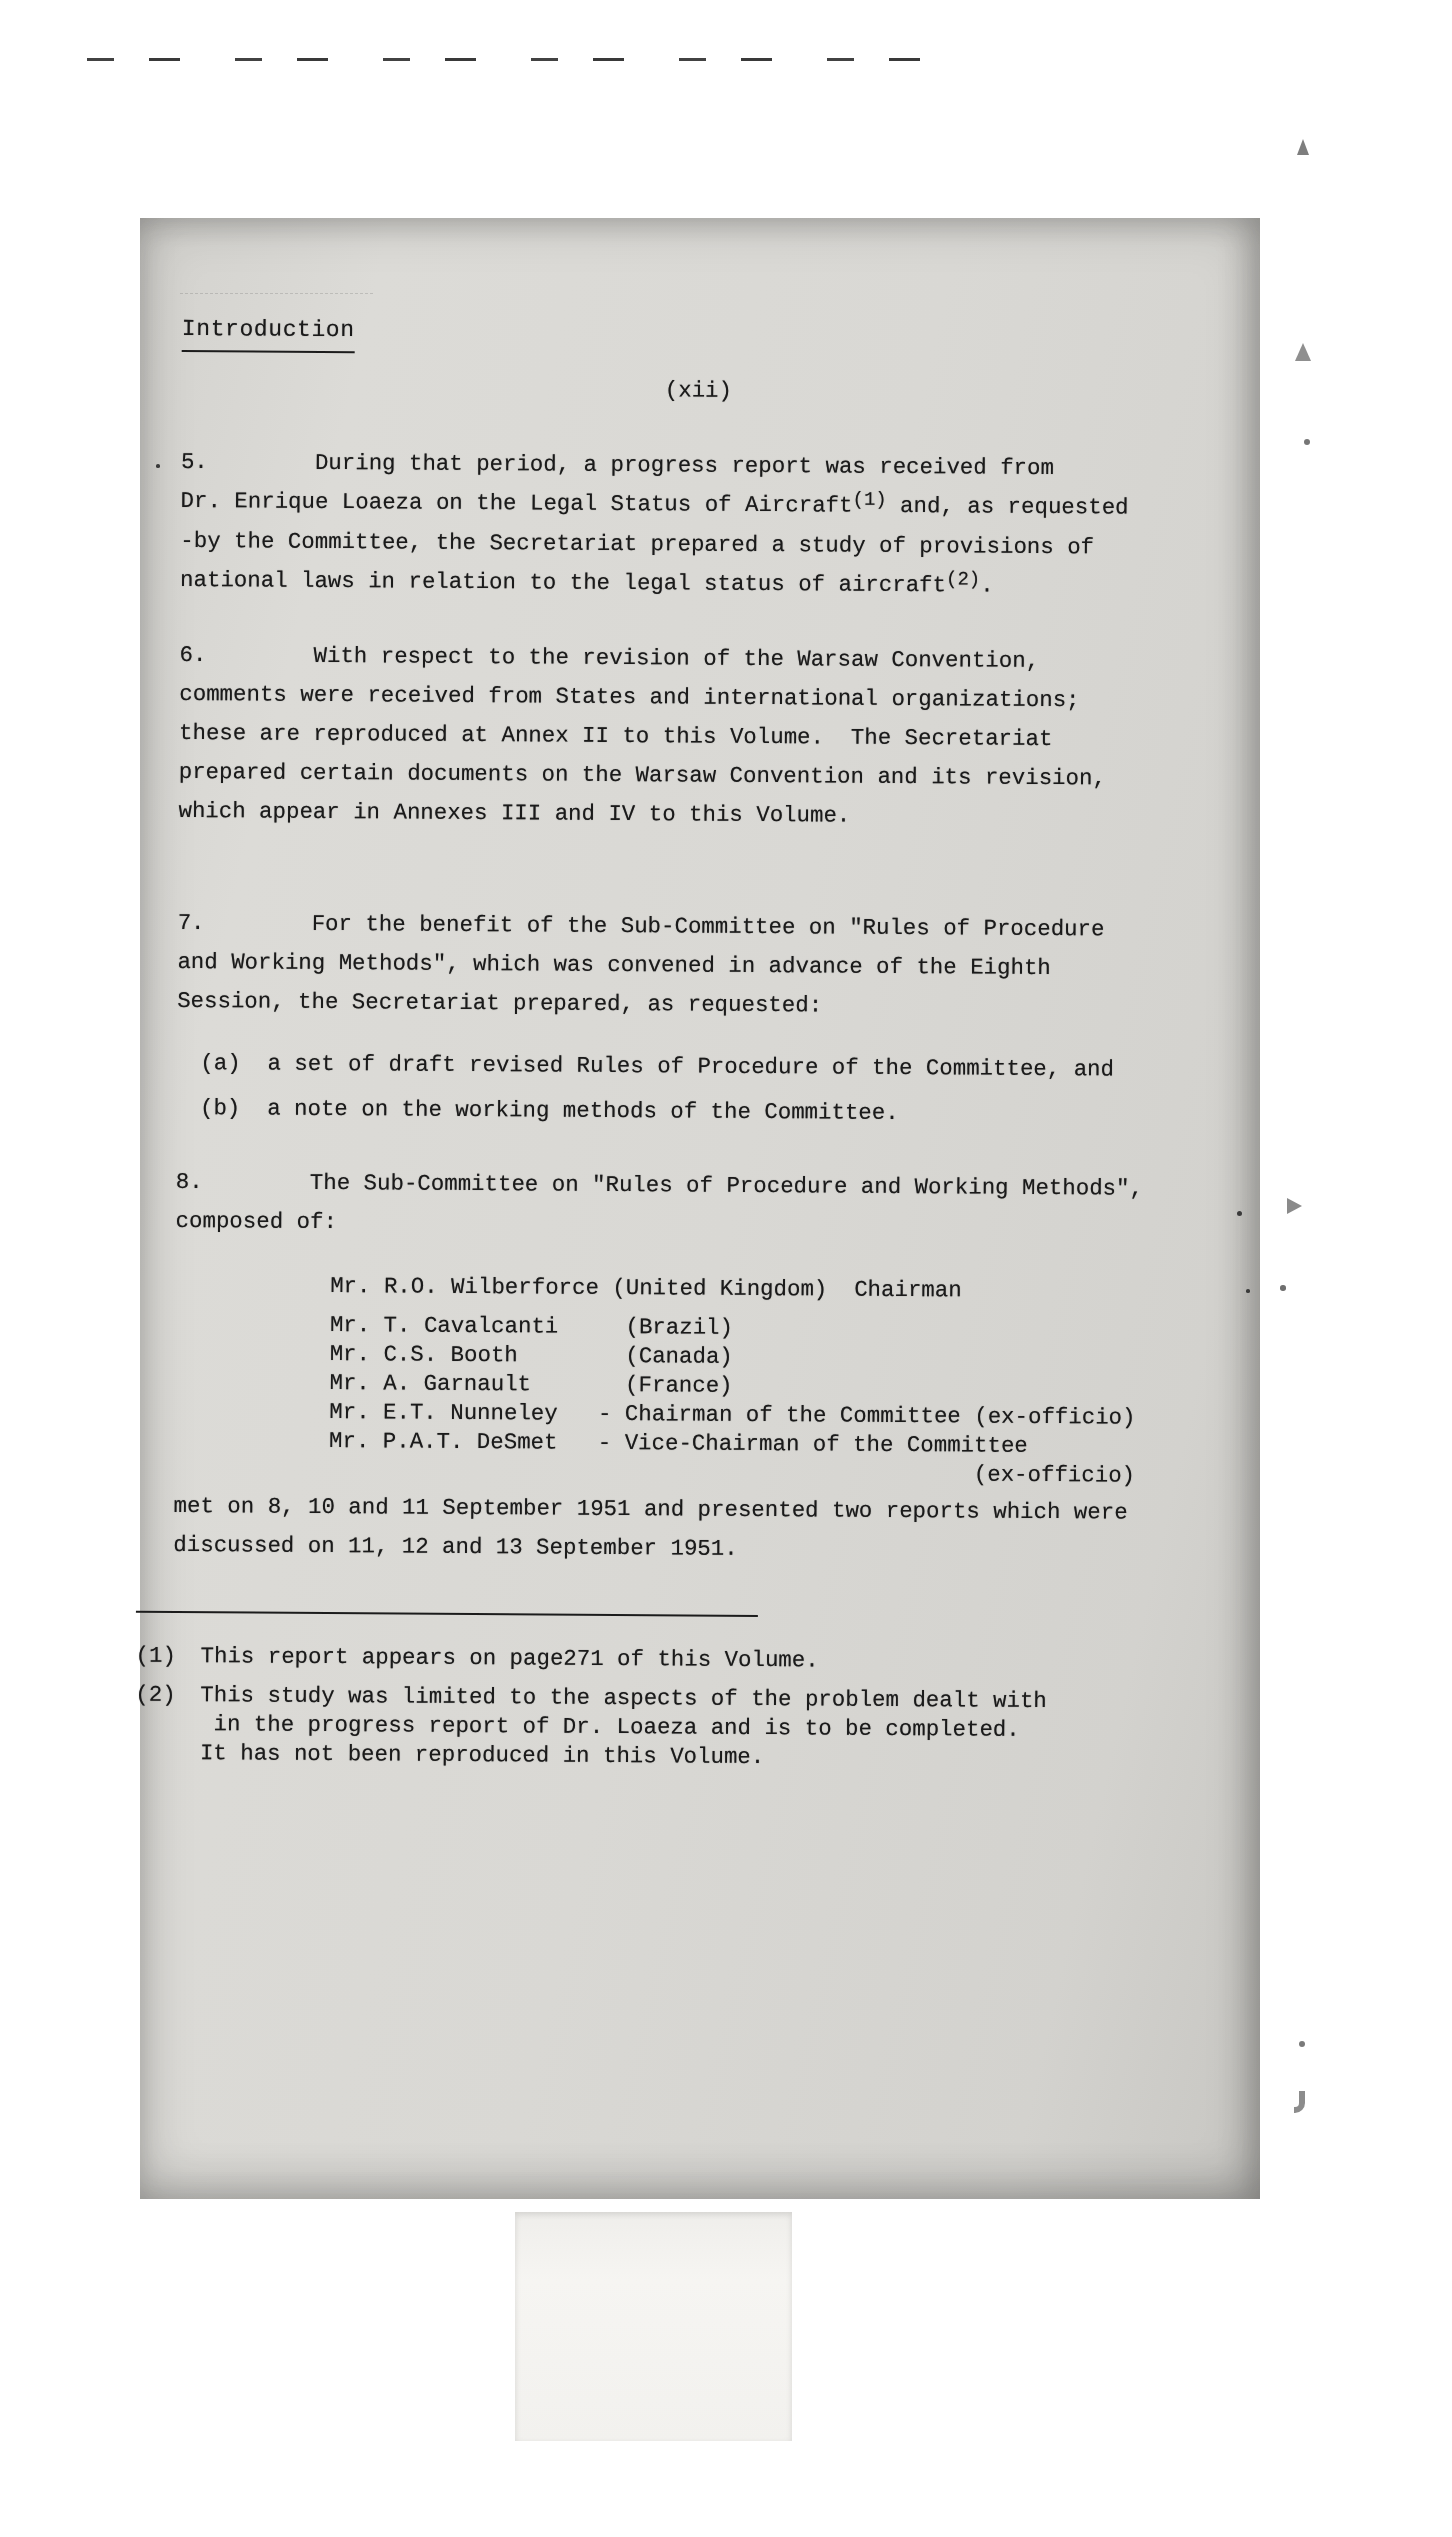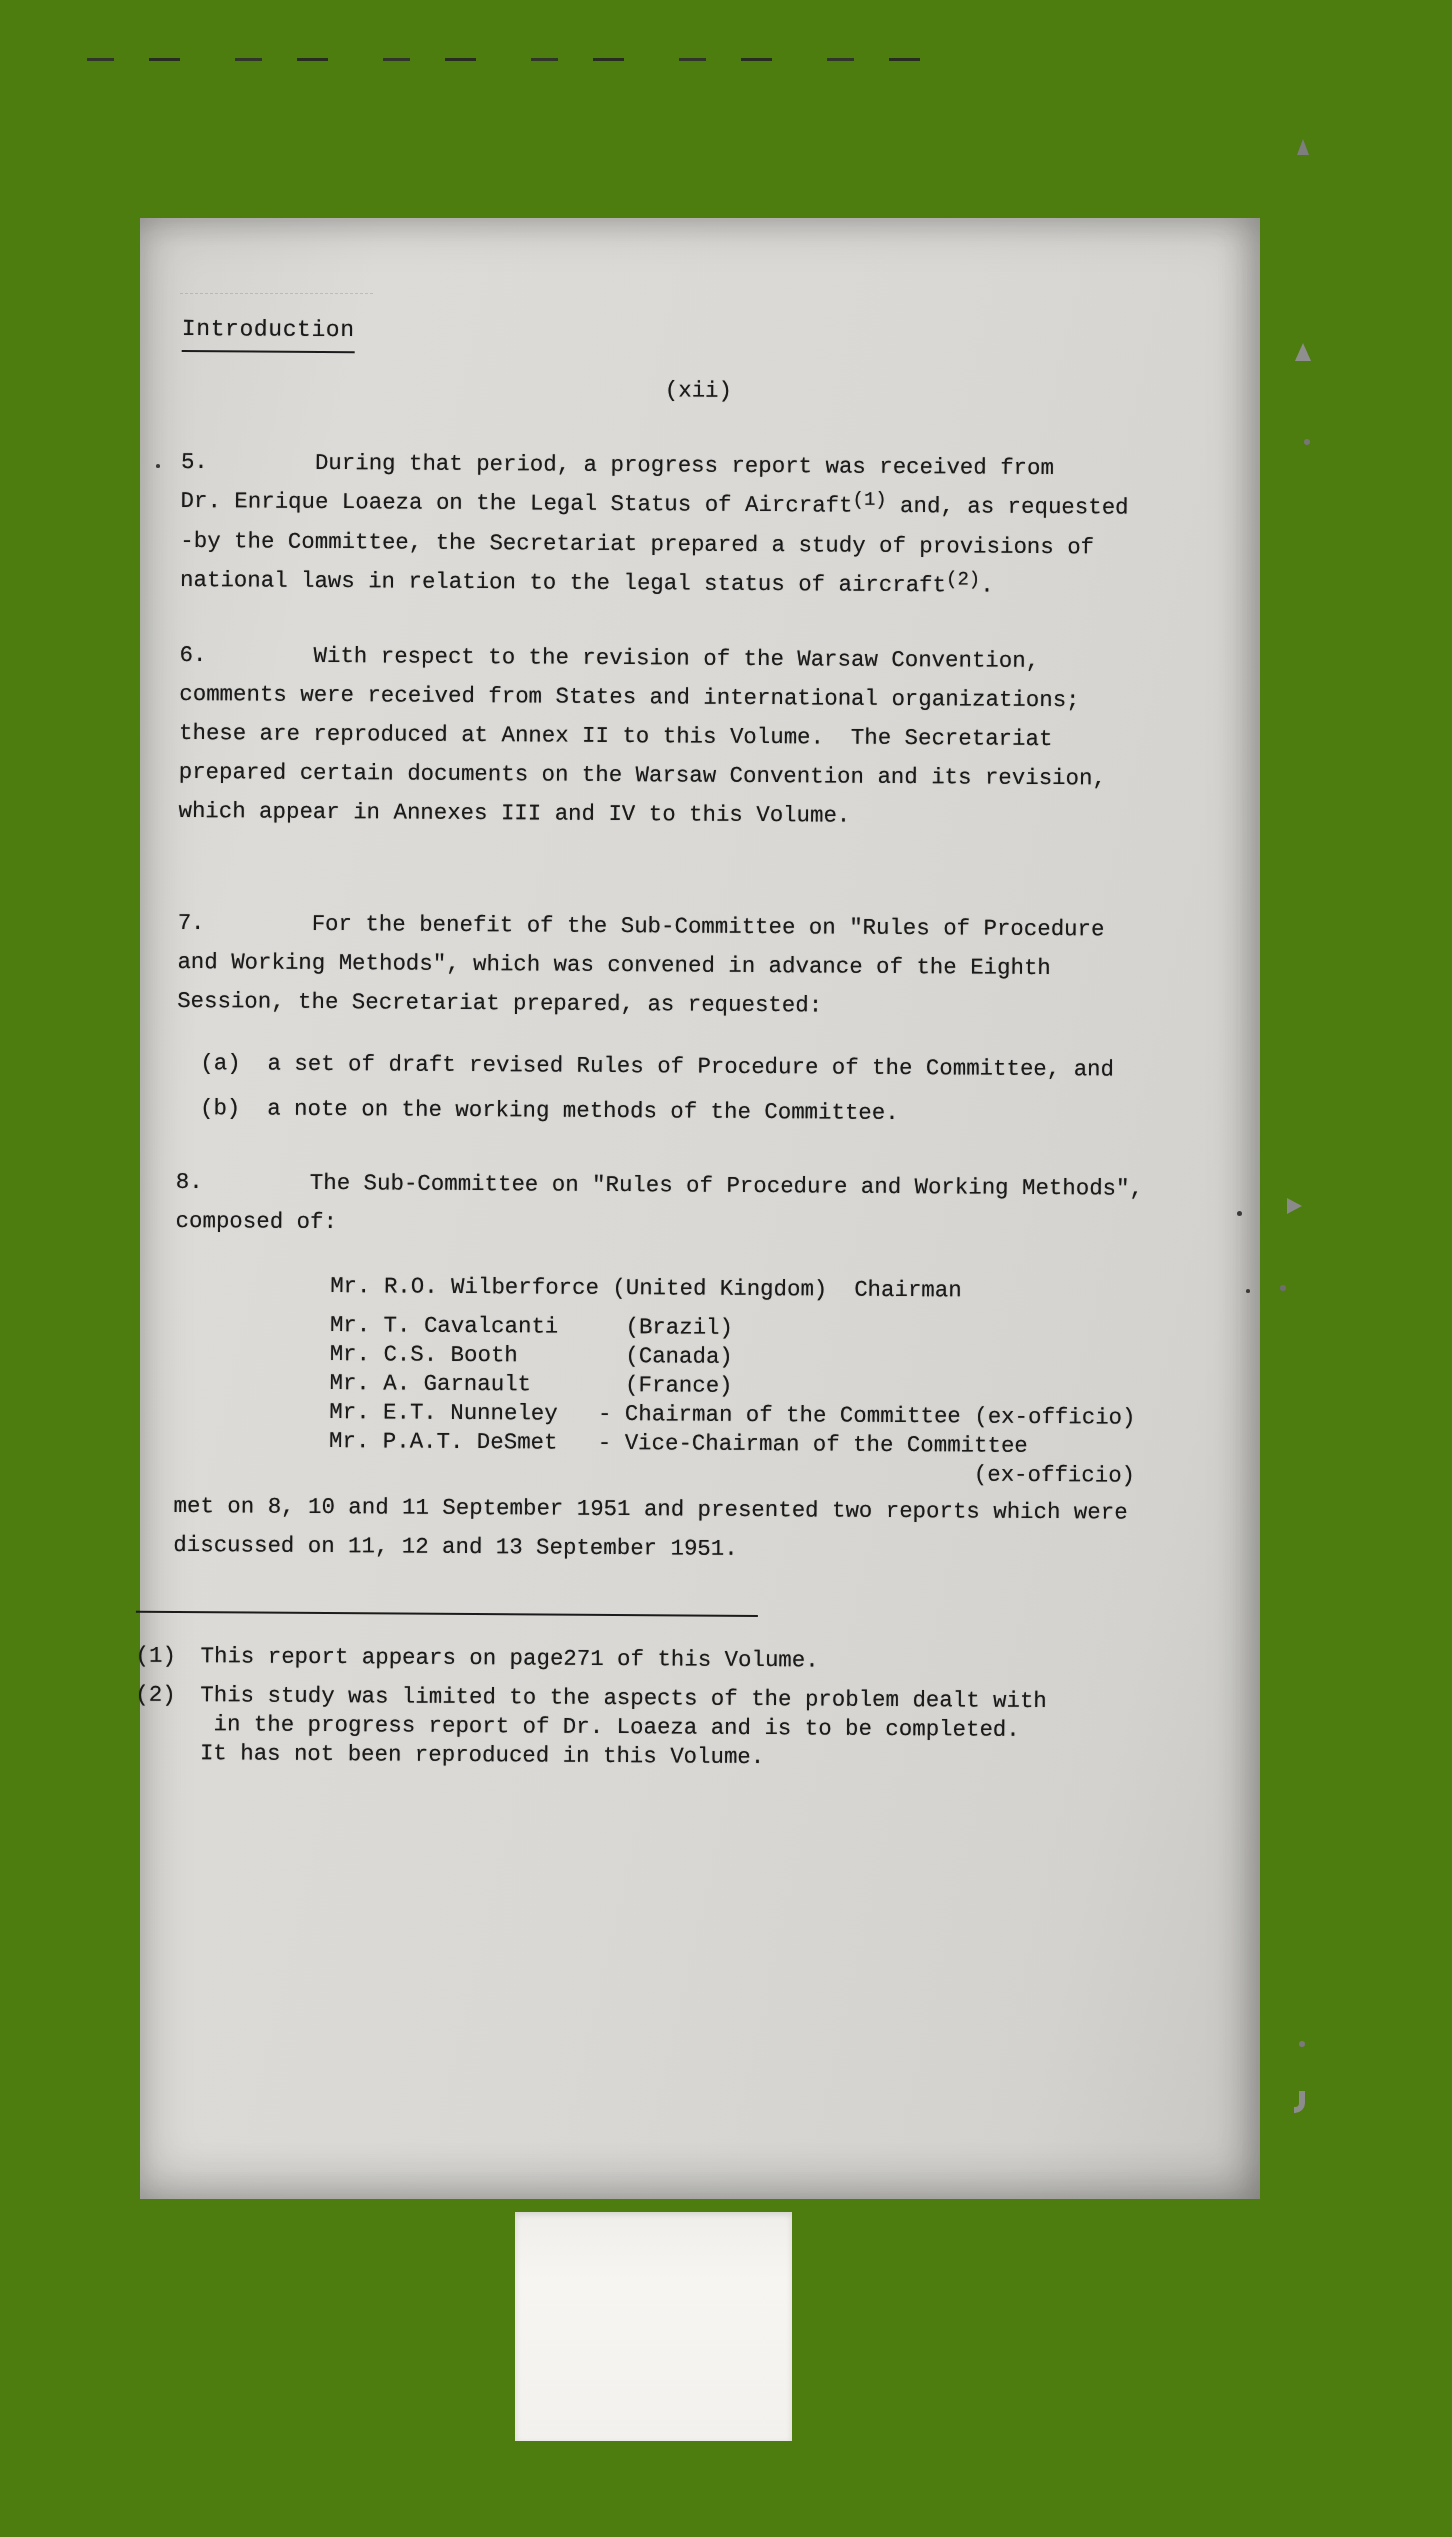--- a/index.html
+++ b/index.html
@@ -2,21 +2,21 @@
 <html style="font-size:10px"><head>
 <meta charset="utf-8">
 <style>
   * { margin:0; padding:0; box-sizing:border-box; }
   html,body { background:#000; }
   body {
     width:1453px; height:2538px;
     position:relative; overflow:hidden;
     font-family:"Liberation Mono","DejaVu Sans Mono",monospace;
   }
-  .stage { position:absolute; inset:0; background:#4d7c0f; }
+  .stage { position:absolute; inset:0; background:#ffffff; }
 
   
   .top-dashes {
     position:absolute; left:87px; top:58px; width:846px; height:3.1px;
     background:repeating-linear-gradient(90deg,
       #2d2d2d 0 27px, transparent 27px 62px,
       #232323 62px 93px, transparent 93px 148px);
     opacity:.9;
   }
 

